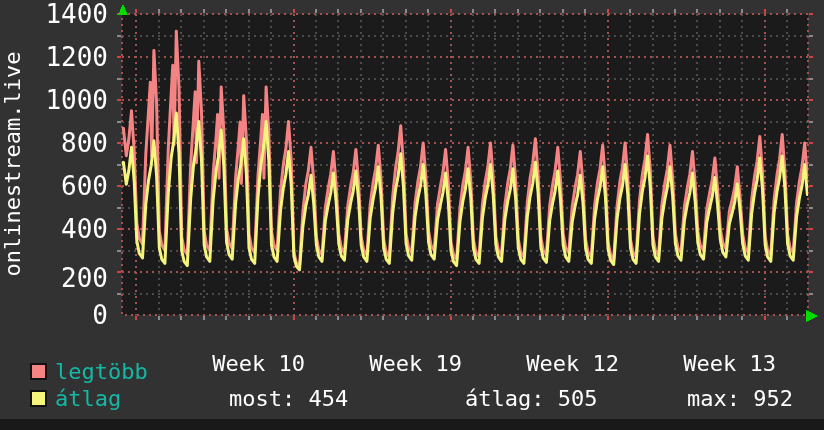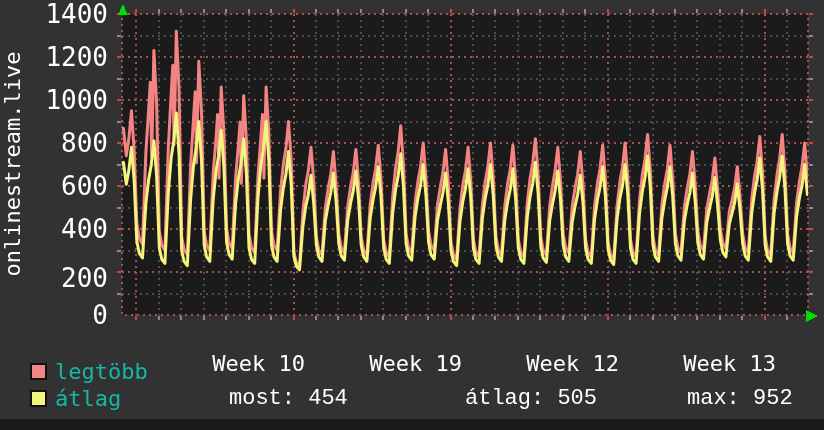--- a/index.html
+++ b/index.html
@@ -9,21 +9,21 @@
   .ytitle{position:absolute;left:12px;top:164px;transform:translate(-50%,-50%) rotate(-90deg);
           white-space:nowrap;font-size:22px;color:#fff;}
   .ytick{position:absolute;left:4px;width:104px;text-align:right;font-size:26px;line-height:24px;color:#fff;}
   .xweek{position:absolute;top:319px;width:180px;margin-left:-90px;text-align:right;font-size:22px;line-height:26px;color:#fff;margin-top:32px;}
   .swatch{position:absolute;width:13px;height:13px;border:2px solid #111111;}
   .sw1{left:30px;top:363px;}
   .sw2{left:30px;top:390px;}
   .legend-label{position:absolute;left:55px;font-size:22px;line-height:24px;color:#14b8a6;white-space:nowrap;}
   .ll1{top:360px;}
   .ll2{top:387px;}
-  .stat{position:absolute;top:387px;font-size:22px;line-height:24px;color:#fff;white-space:nowrap;font-family:Liberation Mono, monospace;}
+  .stat{position:absolute;top:387px;font-size:22px;line-height:24px;color:#fff;white-space:nowrap;}
   .stat-most{left:229px;}
   .stat-atlag{left:465px;}
   .stat-max{left:687px;}
   .bottom-strip{position:absolute;left:0;top:419px;width:824px;height:11px;background:#191919;}
 </style>
 </head>
 <body>
 
 <div id="graph">
   <svg id="chart-svg" width="824" height="430" viewBox="0 0 824 430" shape-rendering="crispEdges">

